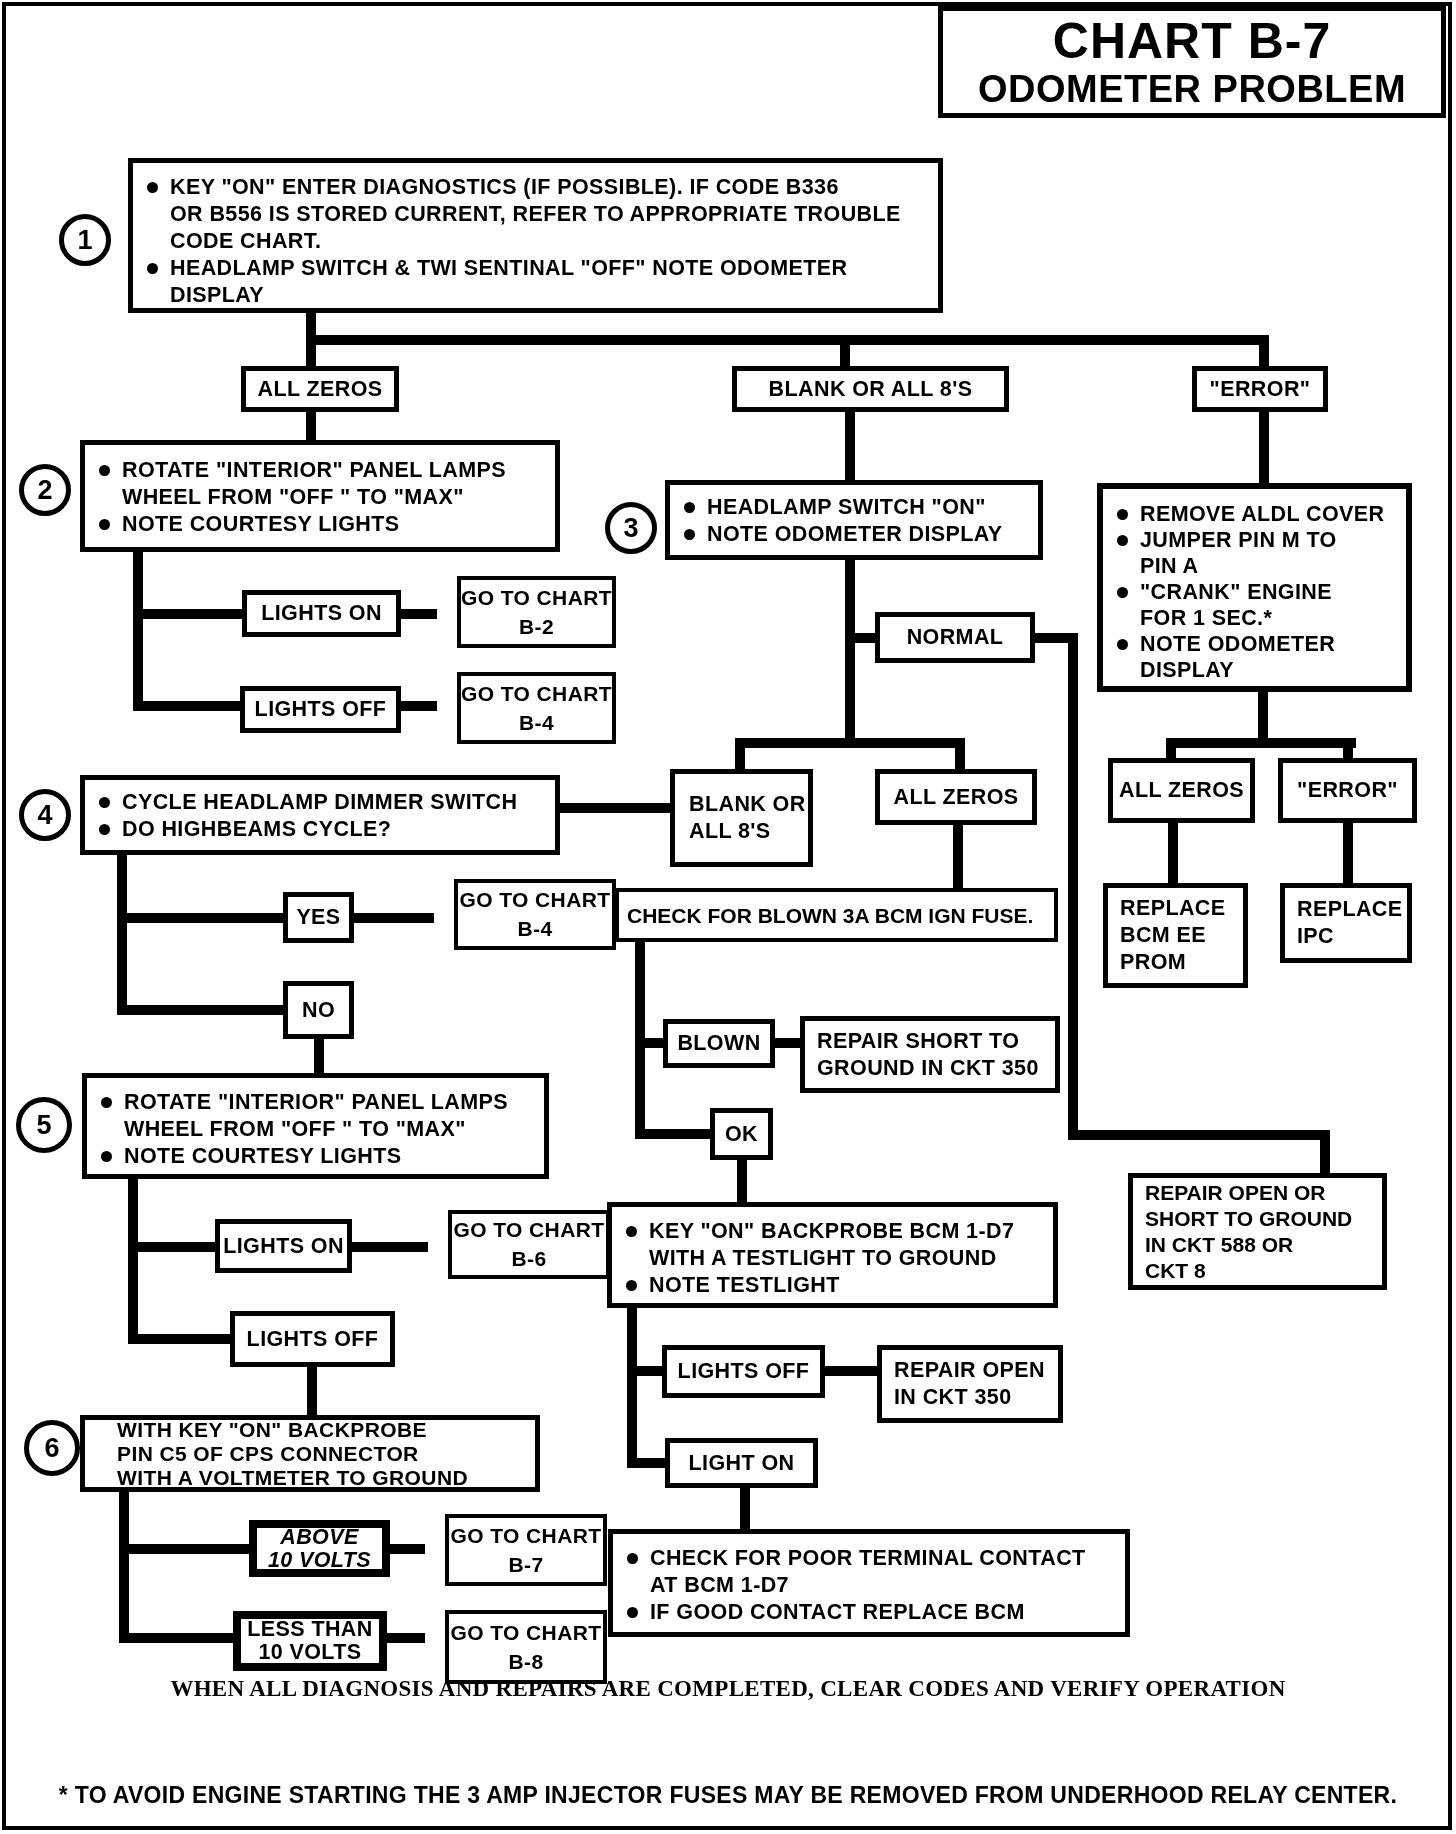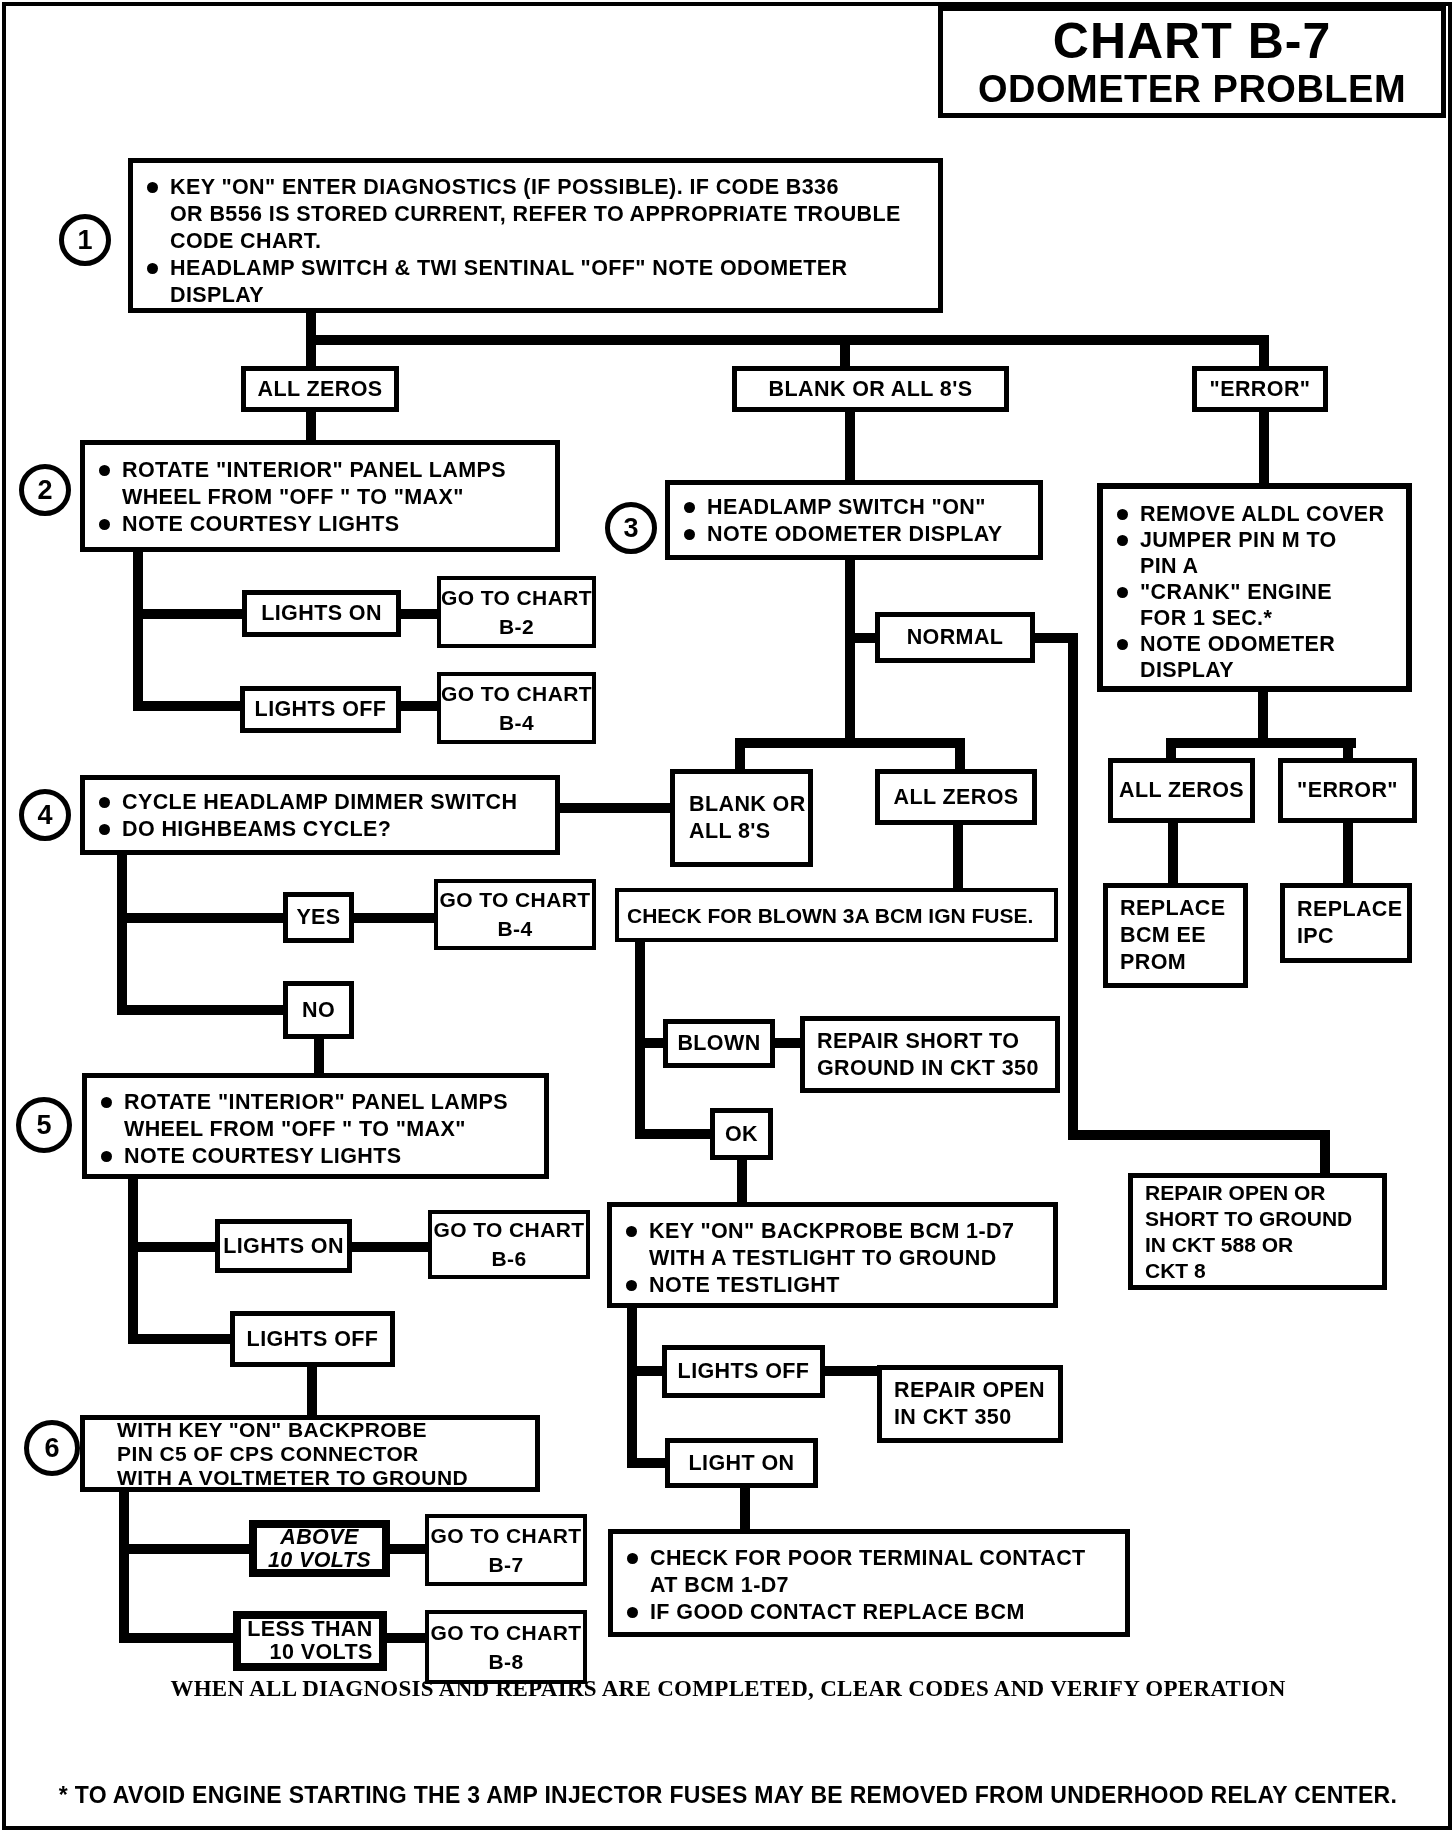--- a/index.html
+++ b/index.html
@@ -11,21 +11,21 @@
   .page-border { position:absolute; left:2px; top:2px; right:4px; bottom:4px; border:4px solid #000; }
   .n { position:absolute; background:#fff; border:5px solid #000; box-sizing:border-box;
        font-size:21.5px; line-height:27px; letter-spacing:0.4px; }
   .ctr { display:flex; align-items:center; justify-content:center; text-align:center; }
   .pre { white-space:pre-line; }
   .lft { display:flex; align-items:center; }
   .bul { display:block; }
   .brows { padding:11px 8px 6px 14px; display:flex; flex-direction:column; }
   .brow { display:flex; }
   .dot { width:11px; height:11px; border-radius:50%; background:#000; flex:0 0 11px; margin-top:8px; margin-right:12px; }
-  .goto { display:flex; flex-direction:column; align-items:center; justify-content:center; gap:7px; font-size:21px; line-height:22px; }
+  .goto { display:flex; flex-direction:column; align-items:center; justify-content:center; gap:7px; font-size:21px; line-height:22px;margin-left:20px; }
   .circ { position:absolute; background:#fff; border:5px solid #000; border-radius:50%;
           display:flex; align-items:center; justify-content:center; font-size:27px; box-sizing:border-box; }
   .ln { position:absolute; background:#000; }
   .title-box { position:absolute; left:938px; top:6px; width:508px; height:112px; border:5px solid #000;
                box-sizing:border-box; background:#fff; display:flex; flex-direction:column; align-items:center; justify-content:center; }
   .title-main { font-size:50px; line-height:54px; letter-spacing:1px; }
   .title-sub { font-size:38px; line-height:42px; letter-spacing:0.5px; }
   .footer { position:absolute; left:0; width:100%; text-align:center; font-size:23px; letter-spacing:0.3px; }
 </style>
 </head>
@@ -314,21 +314,21 @@
       <div class="brow">
           <span class="dot"></span>
           <span class="pre">NOTE TESTLIGHT</span>
         </div>
     </div>
   </div>
 
   <div class="n ctr" style="left:662px;top:1345px;width:163px;height:53px;">
       <span class="pre">LIGHTS OFF</span>
     </div>
-  <div class="n lft" style="left:877px;top:1345px;width:186px;height:78px;margin-top:20px;">
+  <div class="n lft" style="left:877px;top:1345px;width:186px;height:78px;">
       <span class="pre" style="padding-left:12px;">REPAIR OPEN
 IN CKT 350</span>
     </div>
   <div class="n ctr" style="left:665px;top:1438px;width:153px;height:50px;">
       <span class="pre">LIGHT ON</span>
     </div>
 
   <div class="n bul" style="left:608px;top:1529px;width:522px;height:108px;">
     <div class="brows" style="padding-top:11px;">
       <div class="brow">
@@ -350,21 +350,21 @@
     </div>
 
   <div class="n ctr" style="left:249px;top:1520px;width:141px;height:57px;border-width:8px;line-height:23px;font-style:italic;">
       <span class="pre">ABOVE
 10 VOLTS</span>
     </div>
   <div class="n goto" style="left:425px;top:1514px;width:162px;height:72px;border-width:4px;">
     <span>GO TO CHART</span>
       <span>B-7</span>
   </div>
-  <div class="n ctr" style="left:233px;top:1611px;width:154px;height:60px;border-width:8px;line-height:23px;text-align:right;">
+  <div class="n ctr" style="left:233px;top:1611px;width:154px;height:60px;border-width:8px;line-height:23px;">
       <span class="pre">LESS THAN
 10 VOLTS</span>
     </div>
   <div class="n goto" style="left:425px;top:1610px;width:162px;height:74px;border-width:4px;">
     <span>GO TO CHART</span>
       <span>B-8</span>
   </div>
 
   <div class="footer" style="top:1676px;font-family:Liberation Serif, serif;">WHEN ALL DIAGNOSIS AND REPAIRS ARE COMPLETED, CLEAR CODES AND VERIFY OPERATION</div>
   <div class="footer" style="top:1782px;">* TO AVOID ENGINE STARTING THE 3 AMP INJECTOR FUSES MAY BE REMOVED FROM UNDERHOOD RELAY CENTER.</div>

